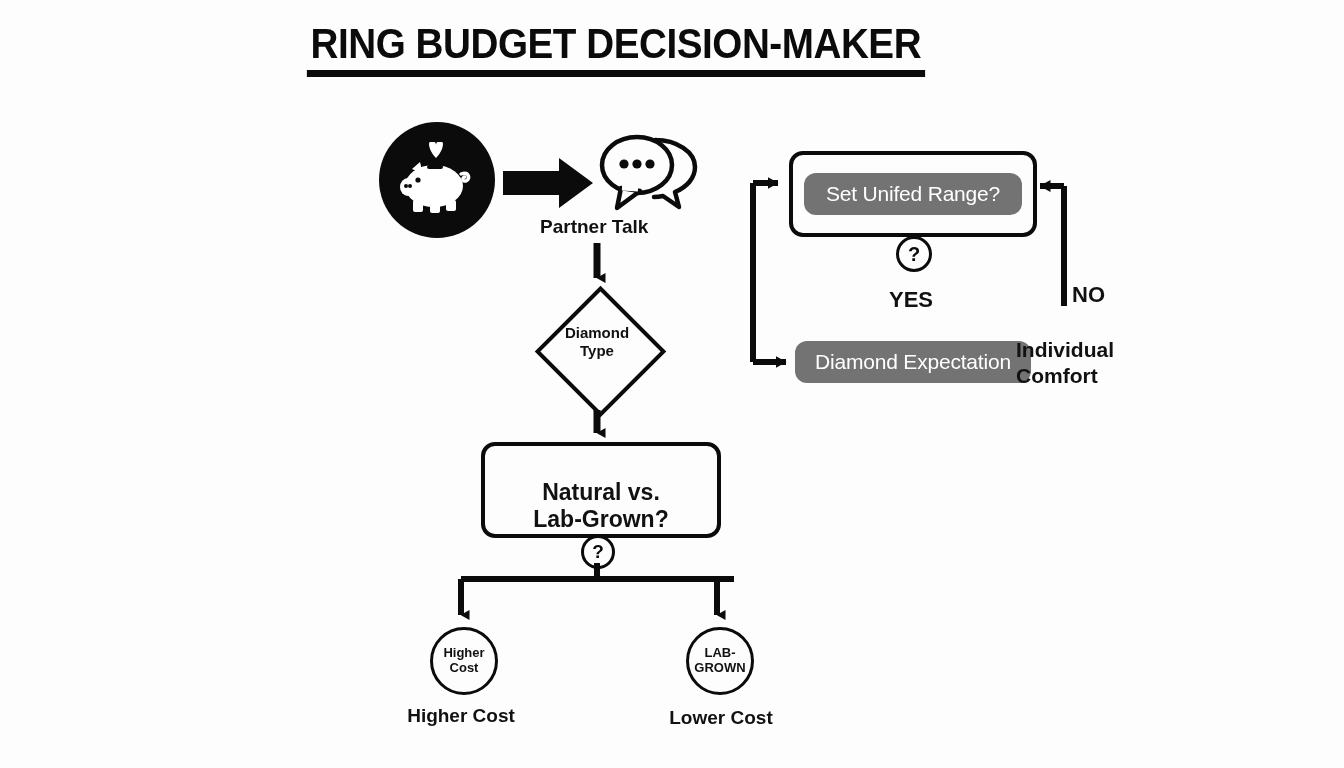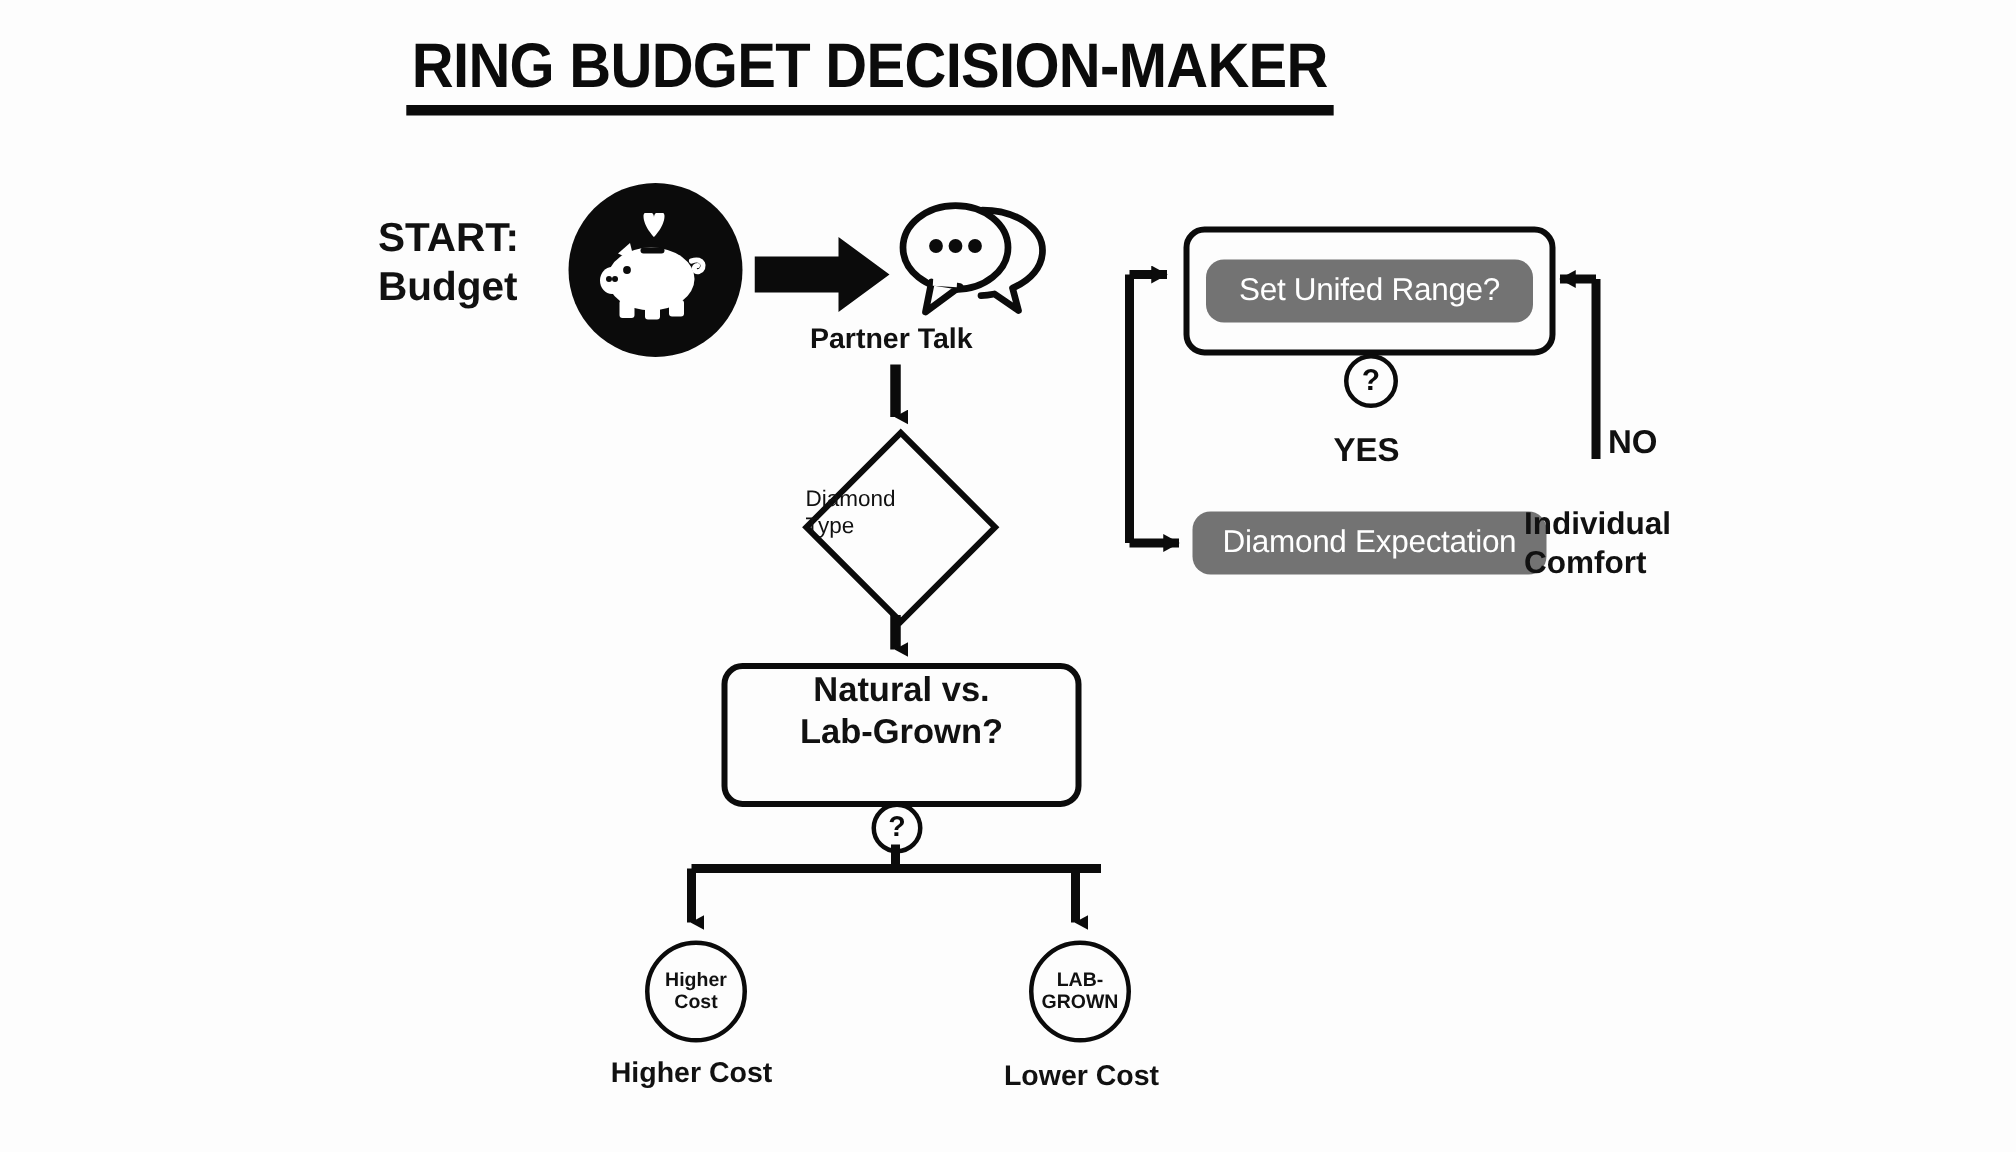--- a/index.html
+++ b/index.html
@@ -19,20 +19,21 @@
   .abs { position: absolute; }
 
   
   #title {
     left: 0; top: 20px; width: 1160px;
     text-align: center;
     font-size: 42px;
     font-weight: 700;
     letter-spacing: -0.5px;
     color: #0b0b0b;
+    padding-left: 36px;
   }
   #title span.t {
     display: inline-block;
     border-bottom: 7px solid #0b0b0b;
     padding: 0 4px 2px 4px;
     transform: scaleX(0.92);
     transform-origin: center;
   }
 
   
@@ -71,34 +72,35 @@
     position: absolute;
     left: 17px; top: 17px;
     width: 85px; height: 85px;
     border: 4px solid #0b0b0b;
     transform: rotate(45deg);
     background: #fdfdfd;
   }
   #diamond-text {
     position: absolute;
     left: 0; top: 36px; width: 120px;
+    text-align: center;
     font-size: 15px;
-    font-weight: 400;
+    font-weight: 700;
     line-height: 1.22;
   }
 
   
   #natural-box {
     left: 481px; top: 442px;
     width: 232px; height: 88px;
     border: 4px solid #0b0b0b;
     border-radius: 14px;
     background: #fdfdfd;
     display: flex;
-    align-items: flex-start;
+    align-items: flex-end;
     justify-content: center;
   }
   #natural-box-text {
     text-align: center;
     font-size: 23px;
     font-weight: 700;
     line-height: 1.2;
   }
 
   
@@ -201,24 +203,20 @@
 </style>
 </head>
 <body>
 
 <div id="canvas">
 
   <div id="title" class="abs">
     <span class="t">RING BUDGET DECISION-MAKER</span>
   </div>
 
-  <div id="start-label" class="abs">
-    <div>START:</div>
-    <div>Budget</div>
-  </div>
 
   <div id="piggy-badge" class="abs">
     <svg width="74" height="76" viewBox="0 0 74 76">
 
       <path d="M29 2 C29 -2 36 -2 36 3 C36 -2 43 -2 43 2 C43 9 36 16 36 16 C36 16 29 9 29 2 Z" fill="#ffffff"></path>
 
       <path d="M12 27 L20 20 L23 32 Z" fill="#ffffff"></path>
 
       <ellipse cx="34" cy="44" rx="29" ry="21" fill="#ffffff"></ellipse>
 

